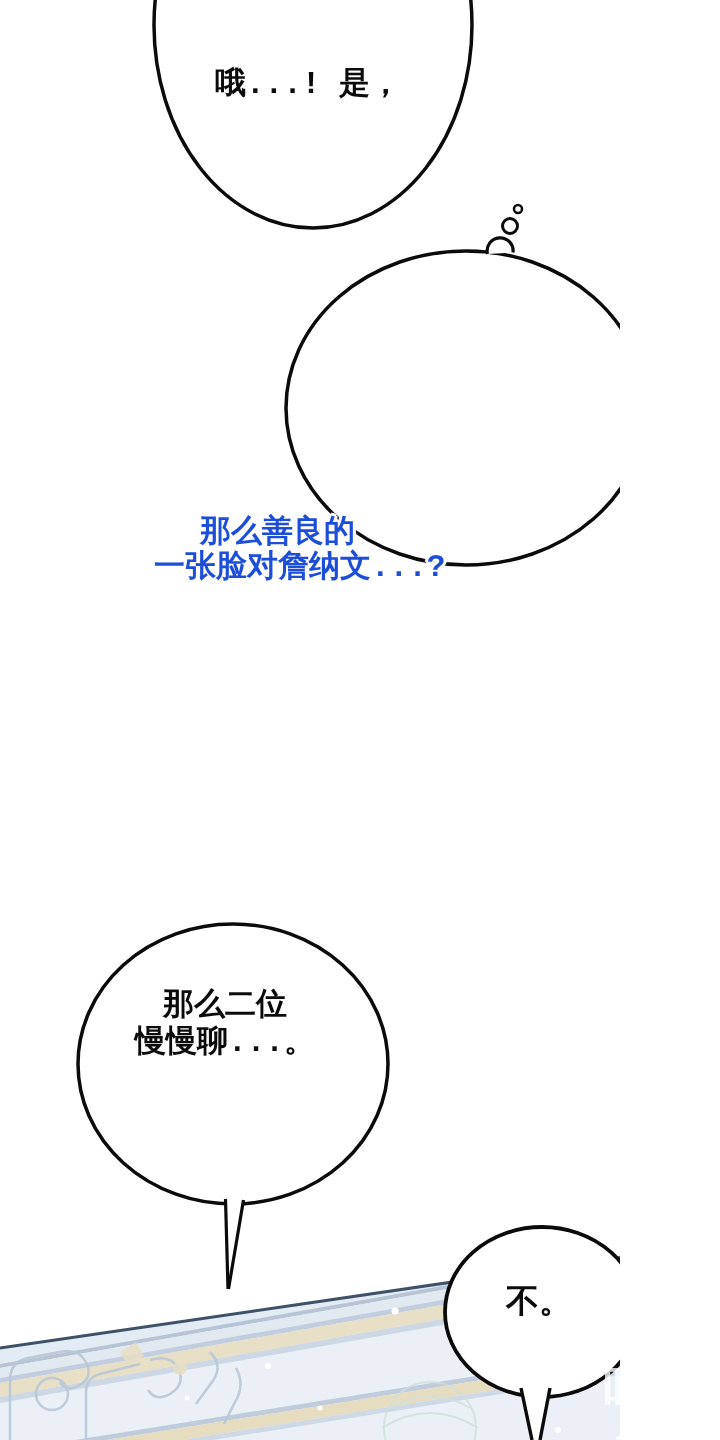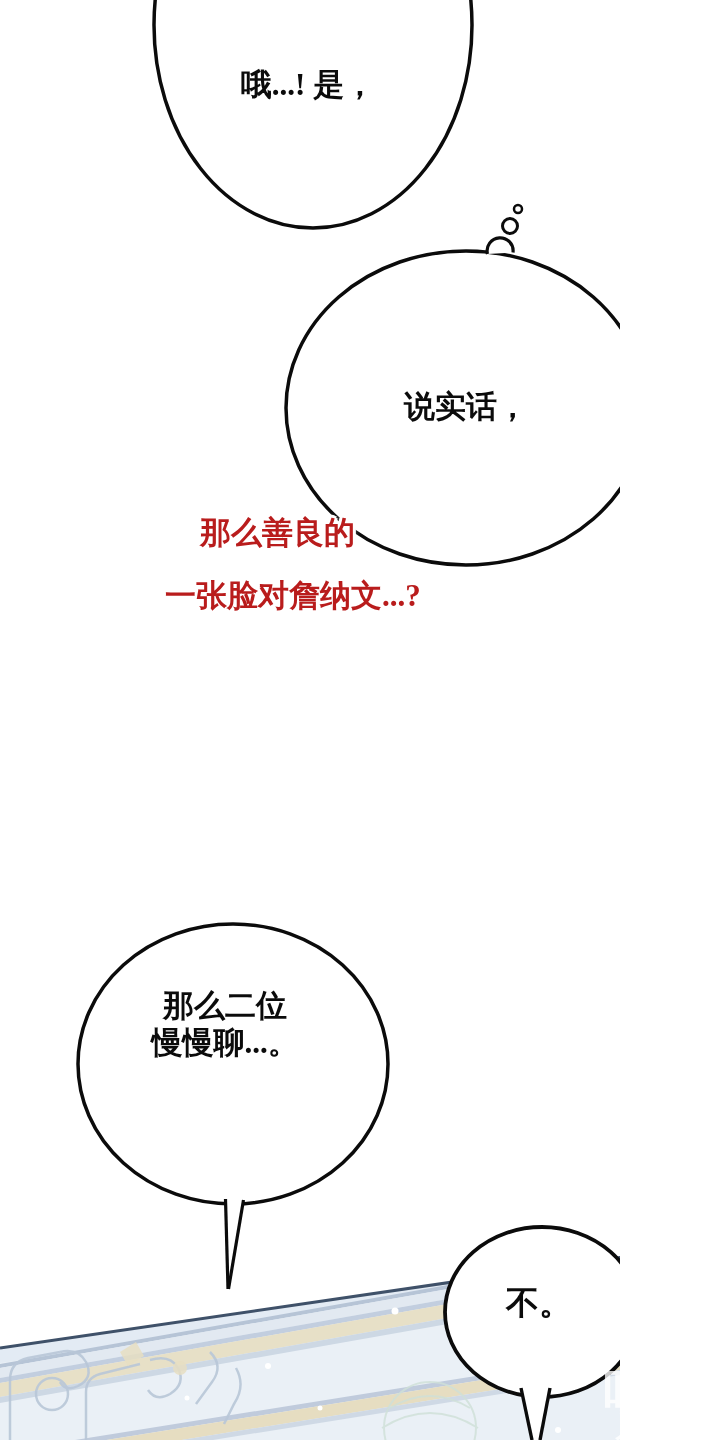--- a/index.html
+++ b/index.html
@@ -1,50 +1,50 @@
 <!DOCTYPE html>
 <html><head>
 <meta charset="utf-8">
 <style>
   html,body{margin:0;padding:0;background:#ffffff;}
   .page{
     position:relative;
     width:620px;height:1440px;
     background:#ffffff;
     overflow:hidden;
-    font-family:Liberation Serif, serif;
+    font-family:Liberation Mono, monospace;
   }
   .page svg{position:absolute;left:0;top:0;}
   .bubble-text{
     position:absolute;
     transform:translate(-50%,-50%);
     text-align:center;
     font-weight:700;
     color:#0b0b0b;
     font-size:31px;
     line-height:37px;
     white-space:nowrap;
     z-index:3;
   }
   .refusal-text{font-size:33px;}
   .narration-line{
     position:absolute;
     font-weight:700;
-    color:#b91c1c;
+    color:#1d4ed8;
     font-size:31px;
     line-height:34px;
     white-space:nowrap;
     z-index:3;
     text-shadow:
       -3px 0 0 #fff, 3px 0 0 #fff, 0 -3px 0 #fff, 0 3px 0 #fff,
       -2px -2px 0 #fff, 2px 2px 0 #fff, -2px 2px 0 #fff, 2px -2px 0 #fff,
       0 0 6px #fff;
   }
   .narration-1{left:200px;top:516px;}
-  .narration-2{left:165px;top:551px;margin-top:28px;}
+  .narration-2{left:154px;top:551px;}
   .watermark{
     position:absolute;
     left:630px;top:1310px;
     transform:translateX(-50%);
     text-align:center;
     z-index:5;
     pointer-events:none;
   }
   .wm-logo{
     font-size:50px;
@@ -152,21 +152,20 @@
       <line x1="521" y1="1388" x2="532" y2="1440" stroke="#0b0b0b" stroke-width="3.4"></line>
       <line x1="550" y1="1388" x2="540" y2="1440" stroke="#0b0b0b" stroke-width="3.4"></line>
     </g>
   </svg>
 
   <div class="bubble-text" style="left:308px;top:84px;">
     <div>哦...! 是，</div>
   </div>
 
   <div class="bubble-text" style="left:466px;top:406px;">
-    <div>说实话，</div>
   </div>
 
   <div class="narration-line narration-1">那么善良的</div>
   <div class="narration-line narration-2">一张脸对詹纳文...?</div>
 
   <div class="bubble-text" style="left:225px;top:1024px;">
     <div>那么二位</div>
     <div>慢慢聊...。</div>
   </div>
 

